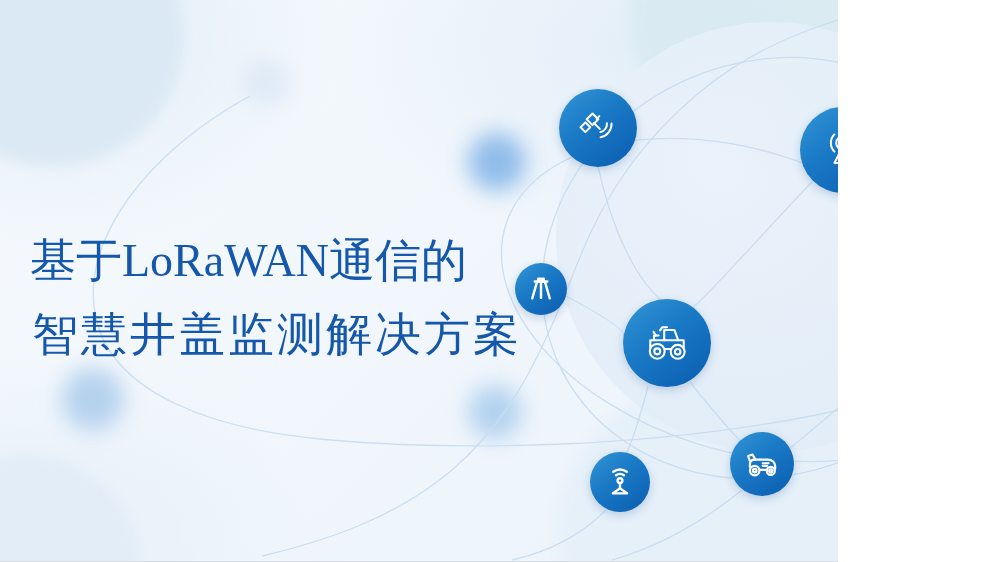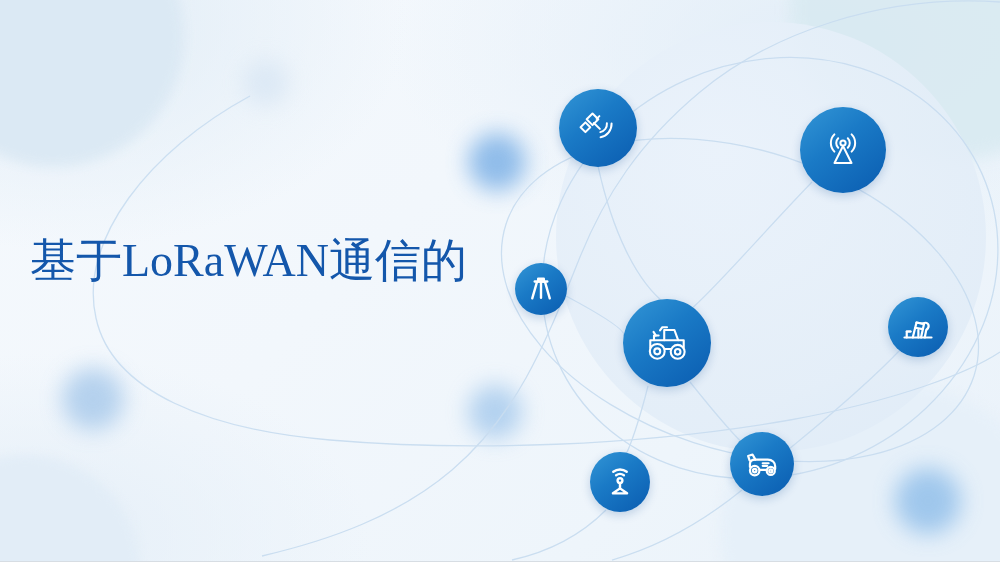--- a/index.html
+++ b/index.html
@@ -4,21 +4,21 @@
 <title>LoRaWAN Smart Manhole Cover Cover Slide</title>
 <style>
   * { margin:0; padding:0; box-sizing:border-box; }
   html,body { background:#ffffff; }
   body {
     font-family:"Liberation Sans", sans-serif;
   }
 
   .slide {
     position:relative;
-    width:1000px;
+    width:838px;
     height:562px;
     overflow:hidden;
     background:
       radial-gradient(ellipse 70% 60% at 82% 8%,  #e3eef8 0%, rgba(227,238,248,0) 62%),
       radial-gradient(ellipse 60% 70% at 6% 4%,   #e0ecf6 0%, rgba(224,236,246,0) 58%),
       radial-gradient(ellipse 55% 55% at 4% 96%,  #e5eff8 0%, rgba(229,239,248,0) 60%),
       linear-gradient(135deg, #f5f9fd 0%, #f2f7fc 40%, #eef5fb 72%, #eaf2fa 100%);
     border-bottom:1px solid #d7dde3;
   }
 
@@ -242,15 +242,16 @@
         <path d="M9.5 30 V26 C9.5 22 13 20 17 20 H34 C40 20 44 24 44 29 V33"></path>
         <path d="M17 20 L13 13 L7 15 L9 21"></path>
         <path d="M27 25 H35"></path>
         <path d="M27 28.5 H33"></path>
       </svg>
     </span>
   </div>
 
   <div class="title-wrap">
     <div class="title-line title-line-1">基于LoRaWAN通信的</div>
+    <div class="title-line title-line-2">智慧井盖监测解决方案</div>
   </div>
 
 </div>
 
 </body></html>

